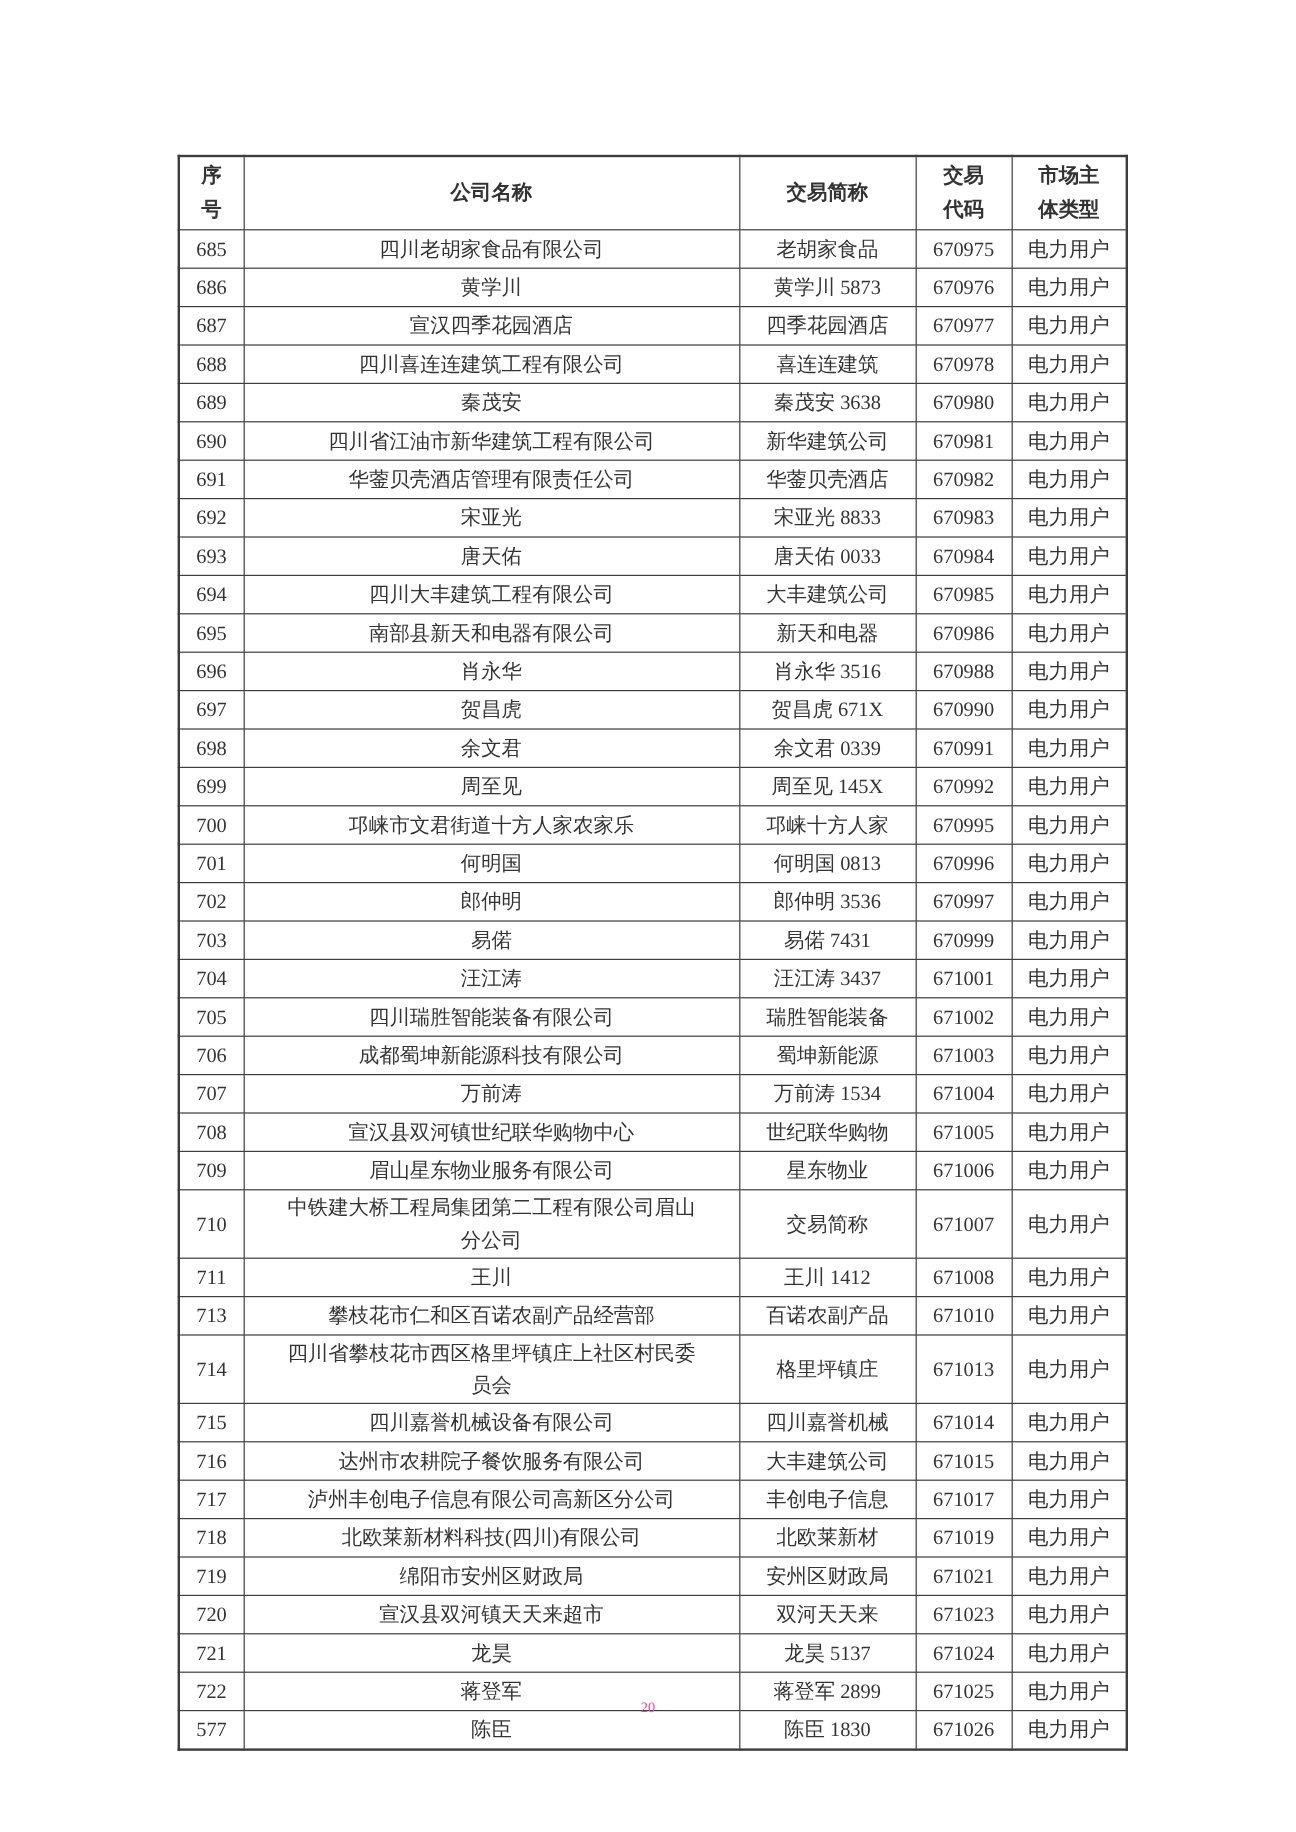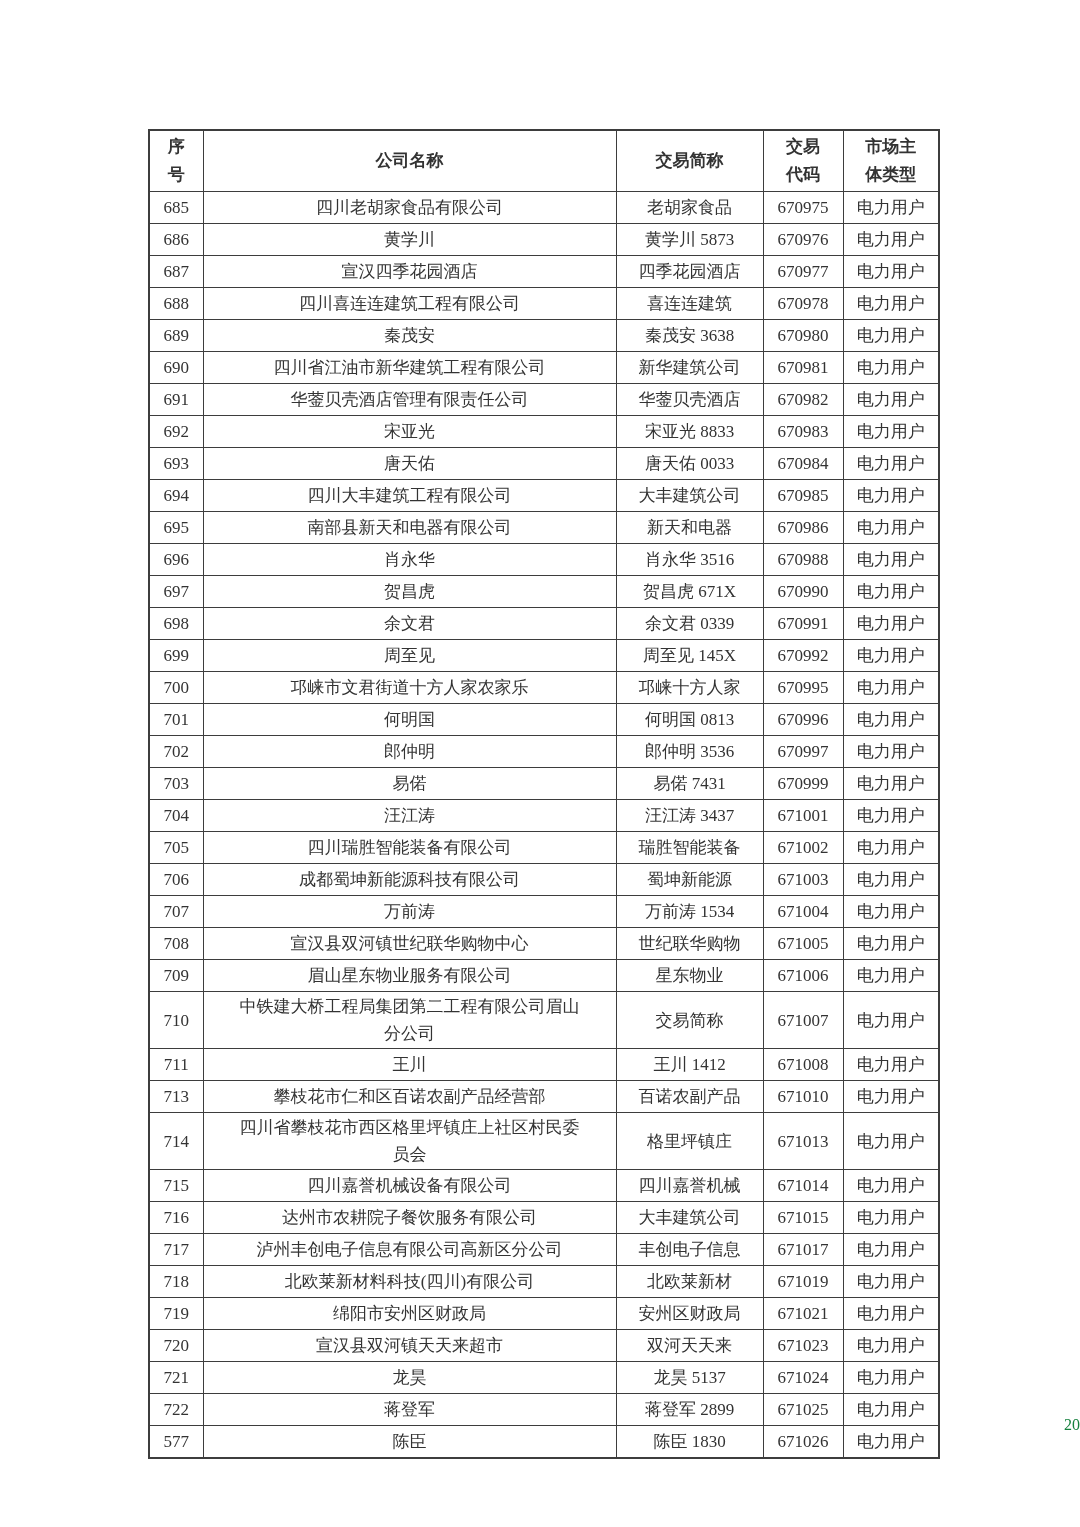--- a/index.html
+++ b/index.html
@@ -47,23 +47,23 @@
     padding: 1px 3px;
   }
   .company-table td.col-company {
     padding: 1px 28px;
   }
   .page-number {
     position: absolute;
     top: 1416px;
     left: 0;
     right: 0;
-    text-align: right;
-    font-size: 16px;
-    color: #15803d;
+    text-align: center;
+    font-size: 12px;
+    color: #ec4899;
   }
 </style>
 </head>
 <body>
 
 <div class="page">
 
   <table class="company-table">
     <colgroup>
       <col style="width:54px">

